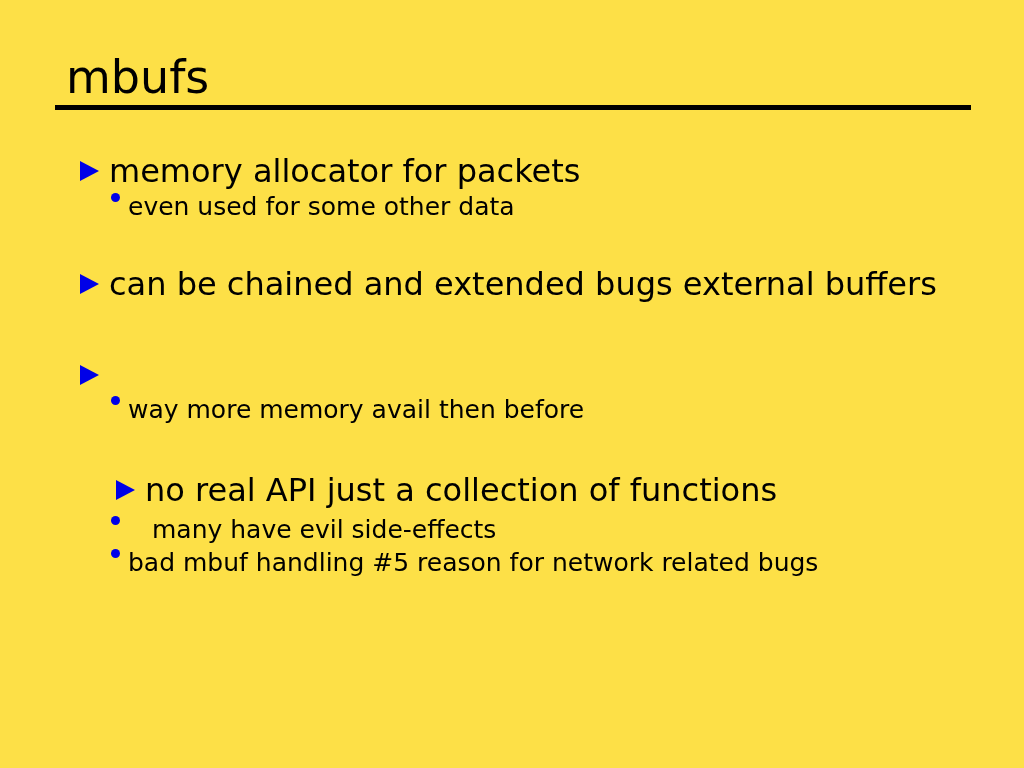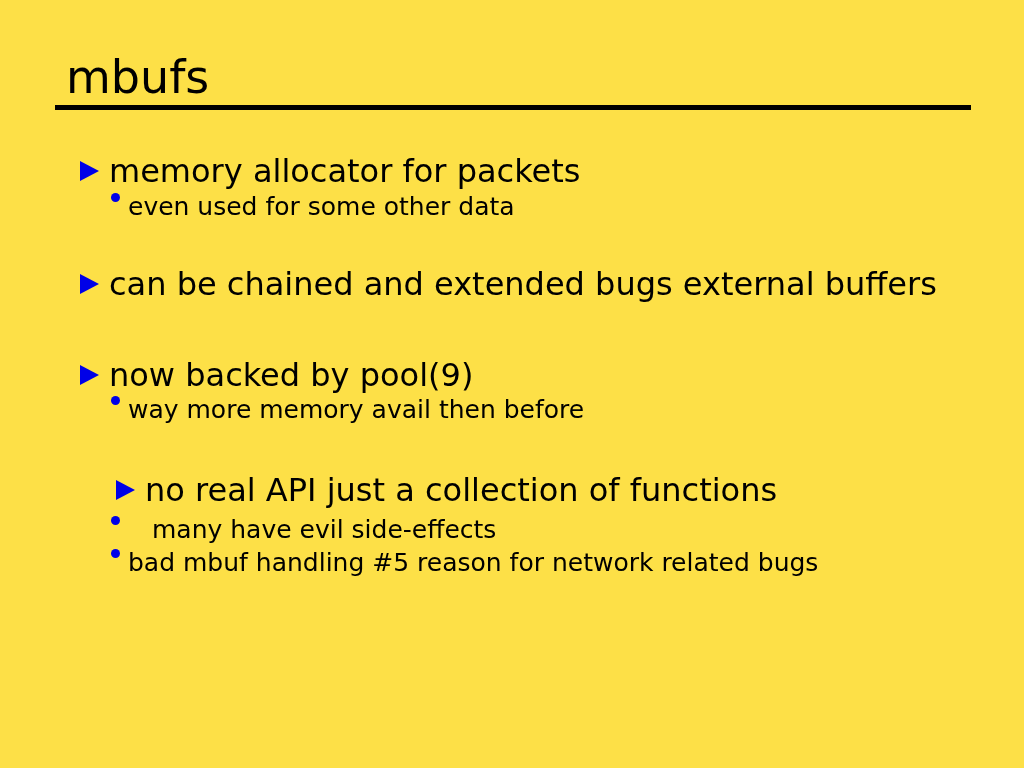--- a/index.html
+++ b/index.html
@@ -105,21 +105,20 @@
     <span class="sub-text">even used for some other data</span>
   </div>
 
   <div class="bullet-row" id="b2">
     <span class="tri-icon"></span>
     <span class="bullet-text">can be chained and extended bugs external buffers</span>
   </div>
 
   <div class="bullet-row" id="b3">
     <span class="tri-icon"></span>
-    <span class="bullet-text">now backed by pool(9)</span>
   </div>
 
   <div class="sub-row" id="s3a">
     <span class="dot-icon"></span>
     <span class="sub-text">way more memory avail then before</span>
   </div>
 
   <div class="bullet-row" id="b4">
     <span class="tri-icon"></span>
     <span class="bullet-text">no real API just a collection of functions</span>

